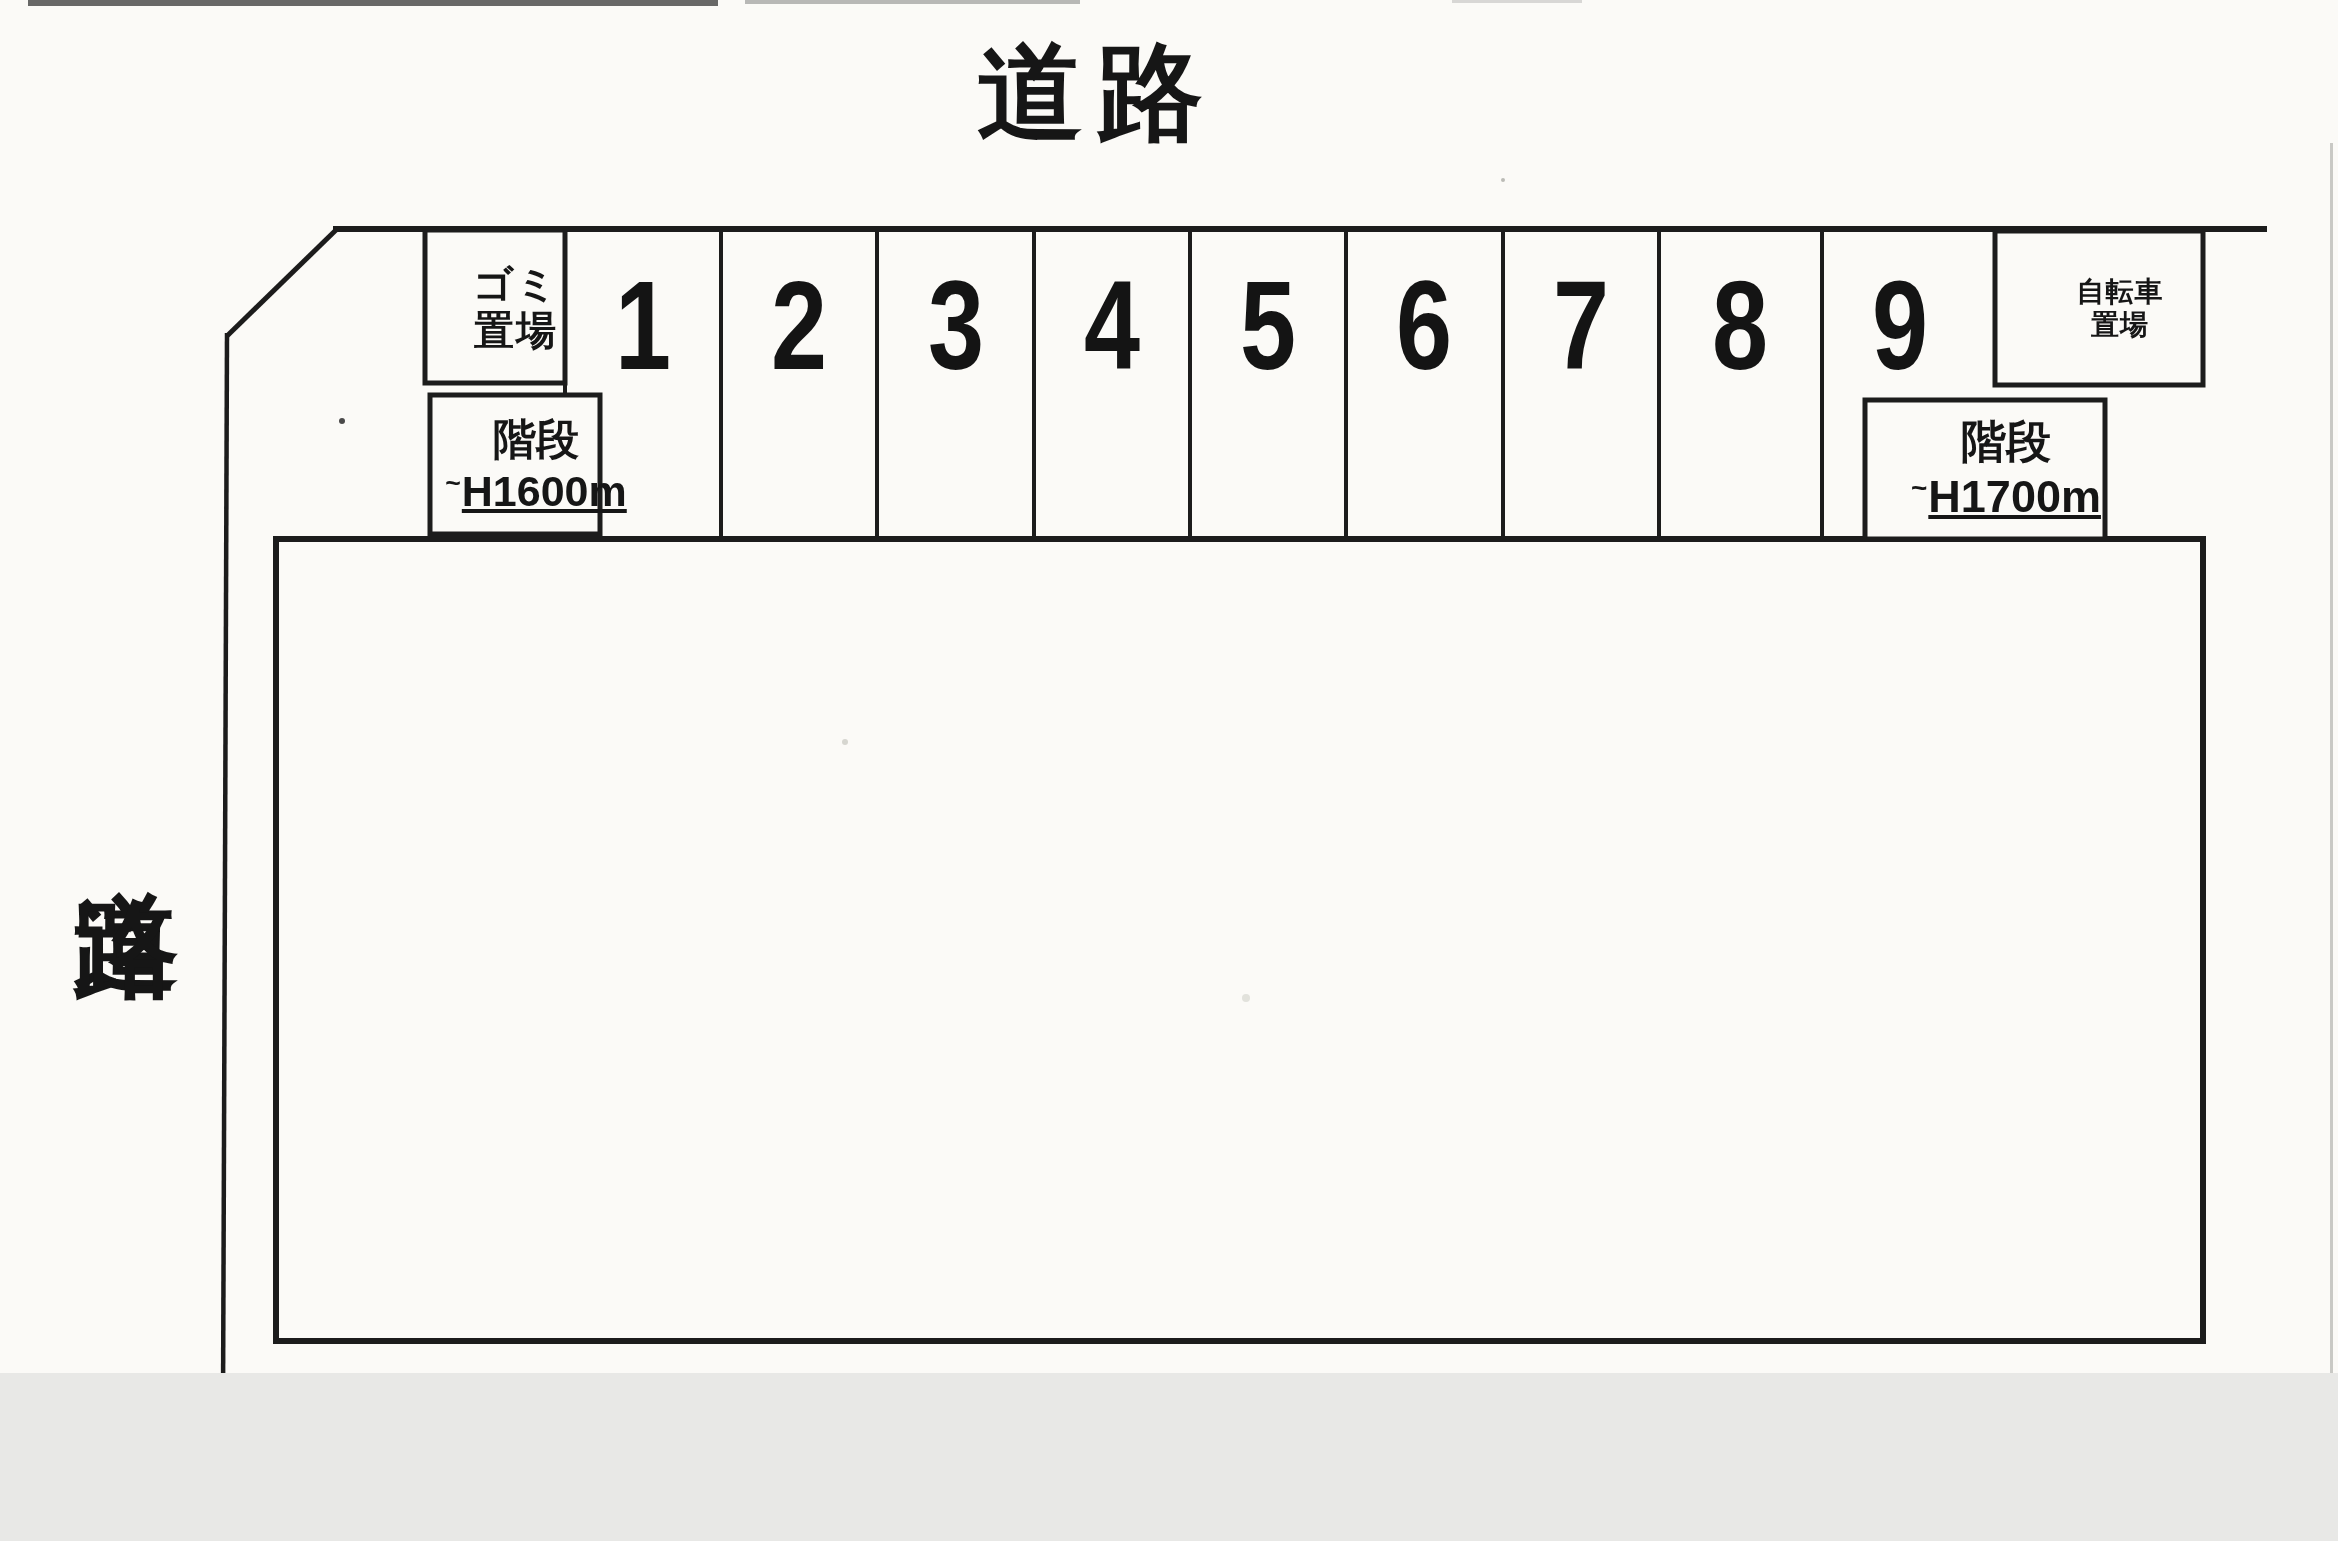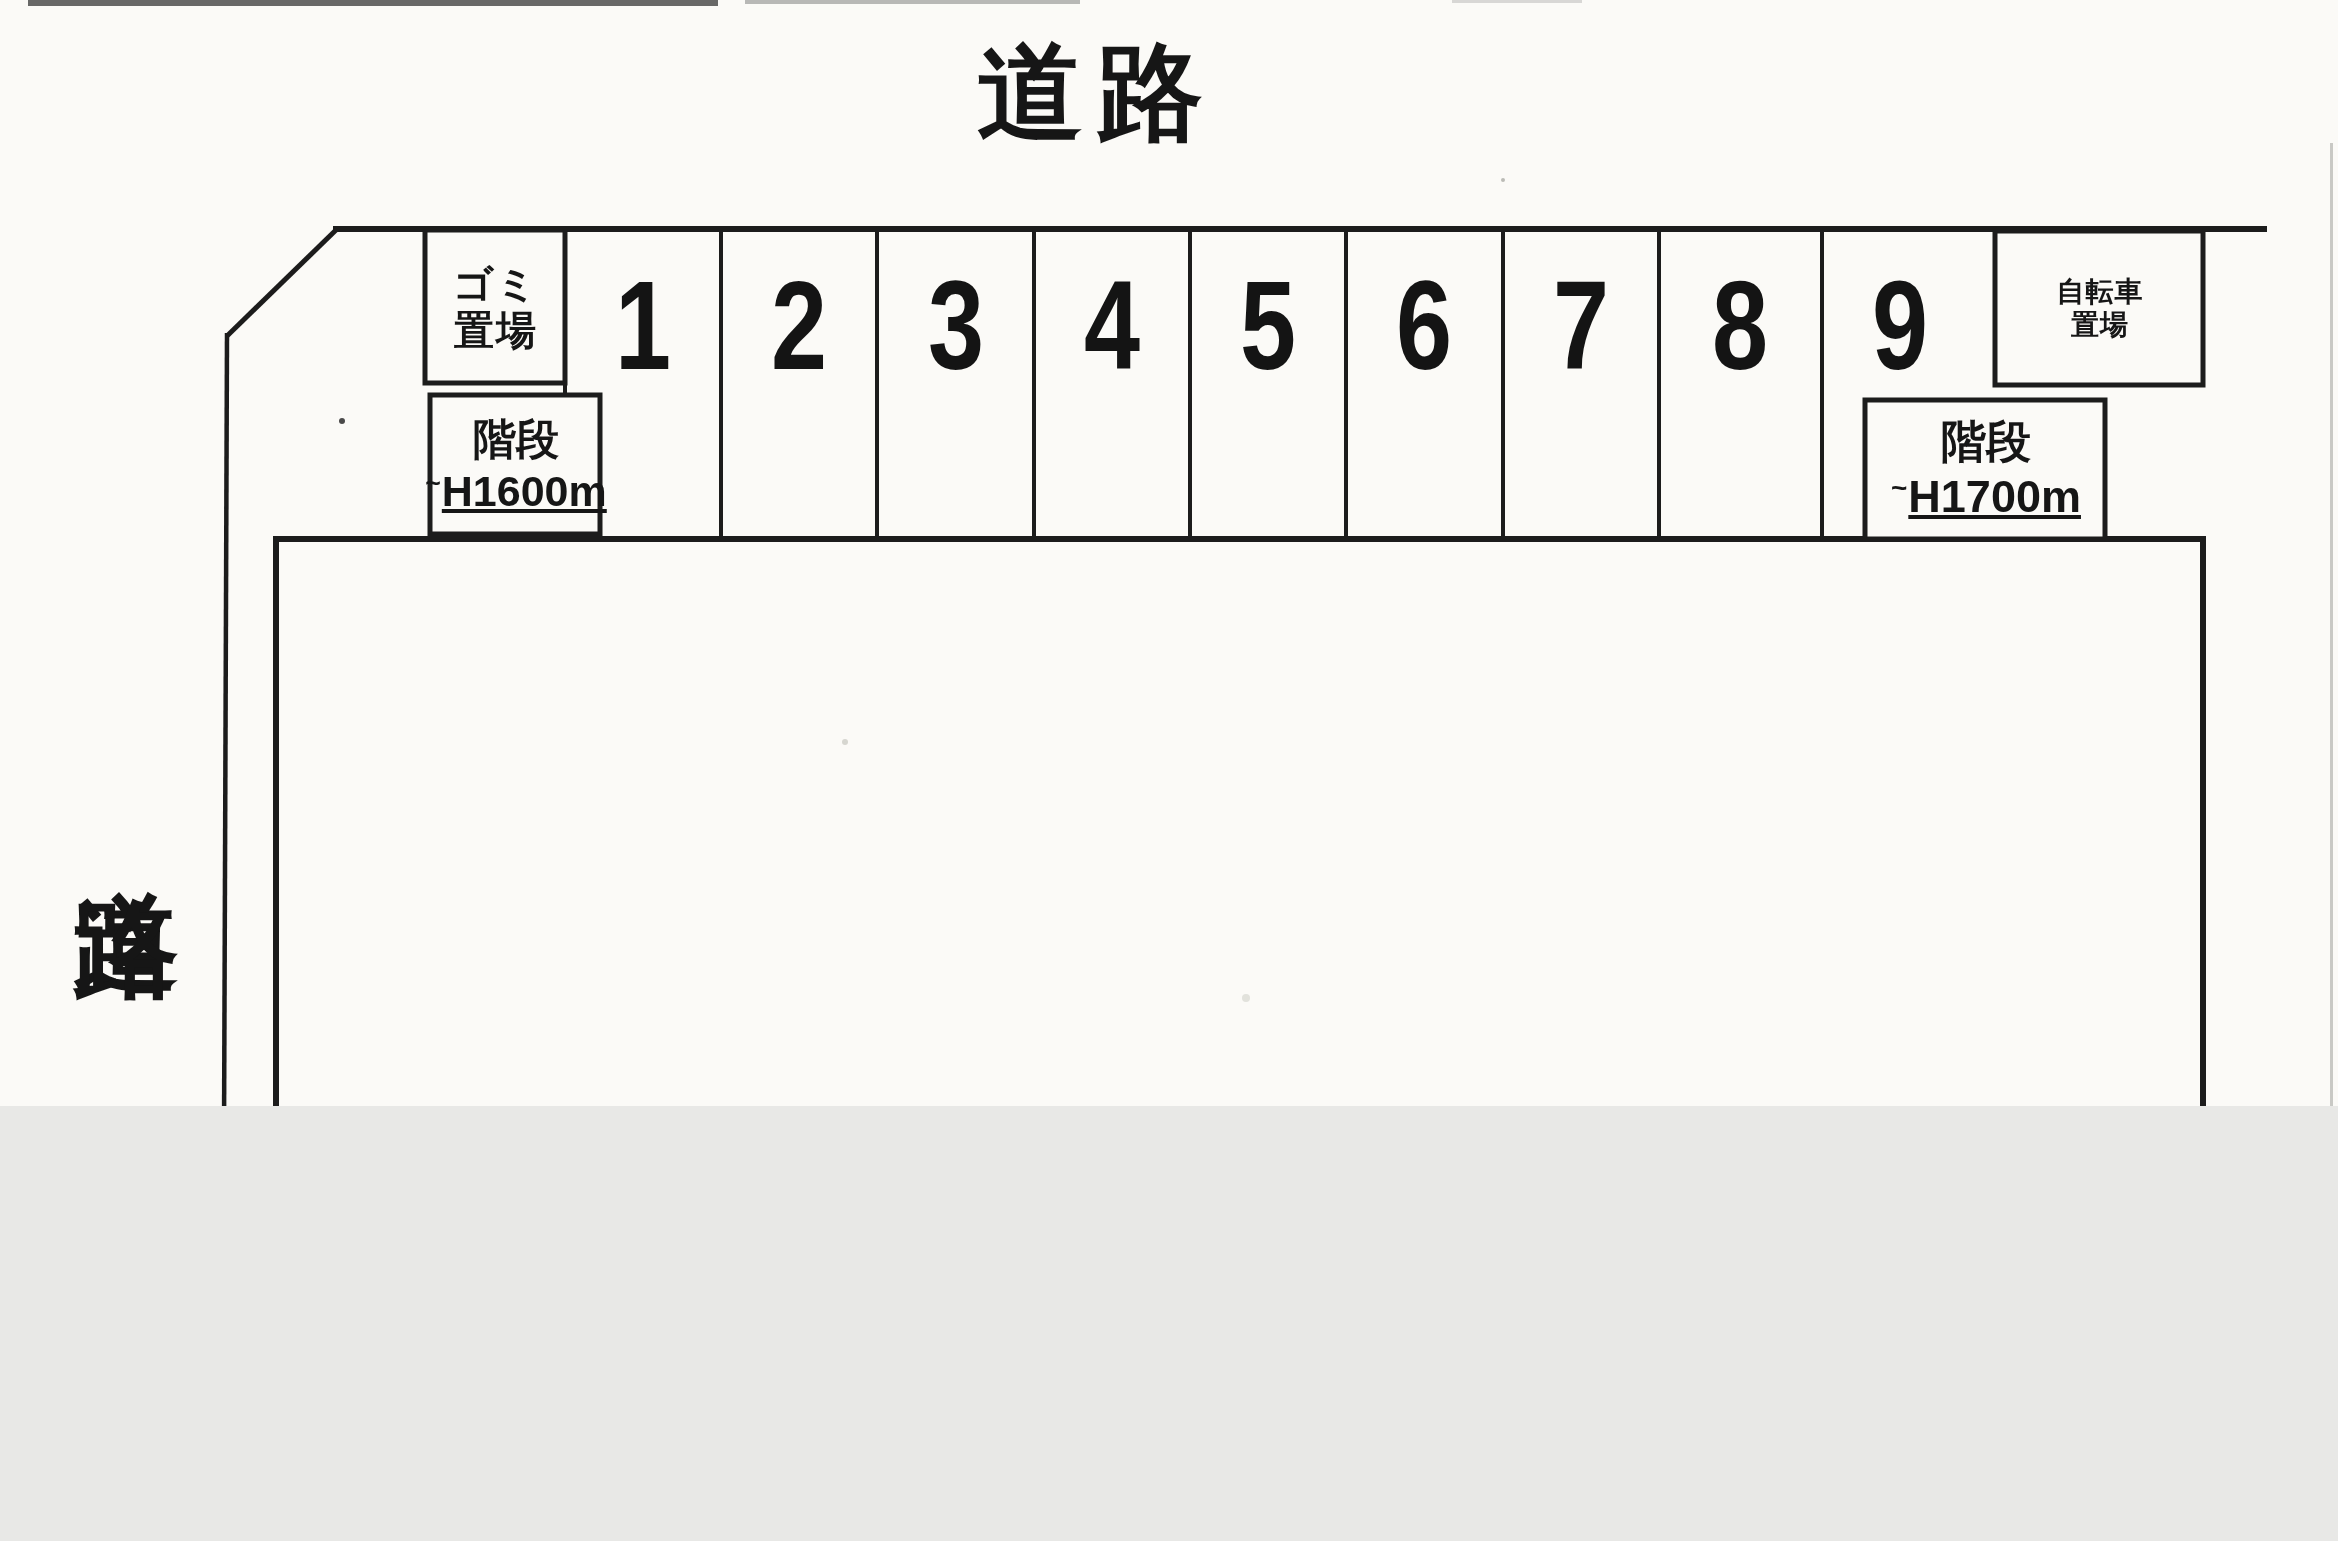--- a/index.html
+++ b/index.html
@@ -1,18 +1,18 @@
 <!DOCTYPE html>
 <html><head>
 <meta charset="utf-8">
 <style>
   html,body{margin:0;padding:0;background:#e8e8e6;}
   #canvas{
     position:relative;
-    width:2338px;height:1106px;
+    width:2338px;height:1373px;
     background:#fbfaf7;
     overflow:hidden;
     font-family:"Liberation Sans","DejaVu Sans",sans-serif;
     color:#1a1a1a;
   }
   #plan-svg{position:absolute;left:0;top:0;}
   .label{position:absolute;display:flex;align-items:center;justify-content:center;text-align:center;color:#161616;}
   .road-top{
     left:930px;top:18px;width:320px;height:150px;
     font-size:106px;font-weight:600;letter-spacing:14px;text-indent:14px;
@@ -21,21 +21,21 @@
     left:48px;top:668px;width:160px;height:290px;
     writing-mode:vertical-rl;text-orientation:upright;
     font-size:106px;font-weight:600;letter-spacing:8px;
   }
   .space-cell{
     position:absolute;top:238px;height:175px;width:160px;
     display:flex;align-items:center;justify-content:center;
     font-size:126px;font-weight:700;color:#141414;
   }
   .space-cell span{display:inline-block;transform:scaleX(.8);}
-  .box-label{flex-direction:column;font-weight:600;line-height:1.16;}
+  .box-label{flex-direction:column;font-weight:600;line-height:1.16;padding-left:20px;}
   .trash-label{left:427px;top:233px;width:138px;height:148px;font-size:40px;letter-spacing:2px;}
   .bike-label{left:1997px;top:234px;width:206px;height:149px;font-size:28px;letter-spacing:1px;}
   .stairs-label{line-height:1.22;}
   .stairs-left-label{left:432px;top:398px;width:168px;height:134px;font-size:43px;}
   .stairs-right-label{left:1867px;top:403px;width:238px;height:134px;font-size:45px;}
   .stairs-label .hline{font-weight:600;white-space:nowrap;text-decoration:underline;}
   .tilde{display:inline-block;font-size:.62em;transform:translateY(-.52em);margin-right:1px;font-weight:700;}
 </style>
 </head>
 <body>

